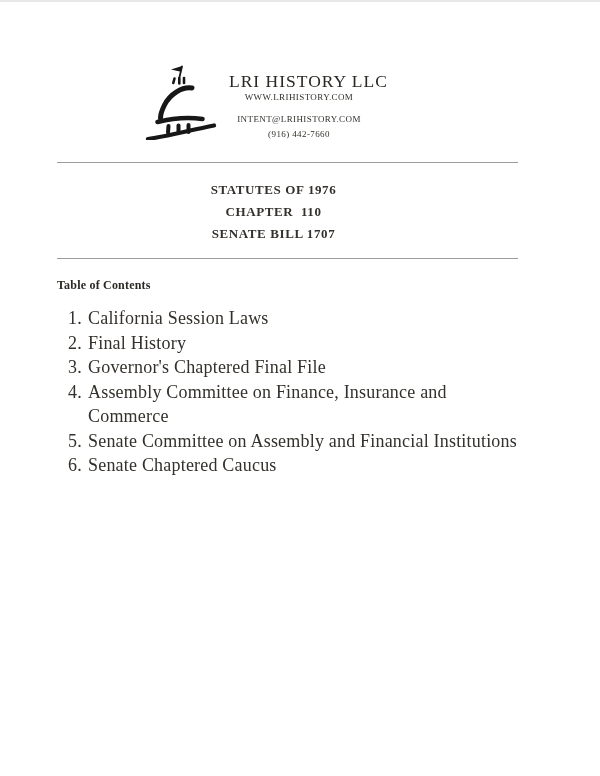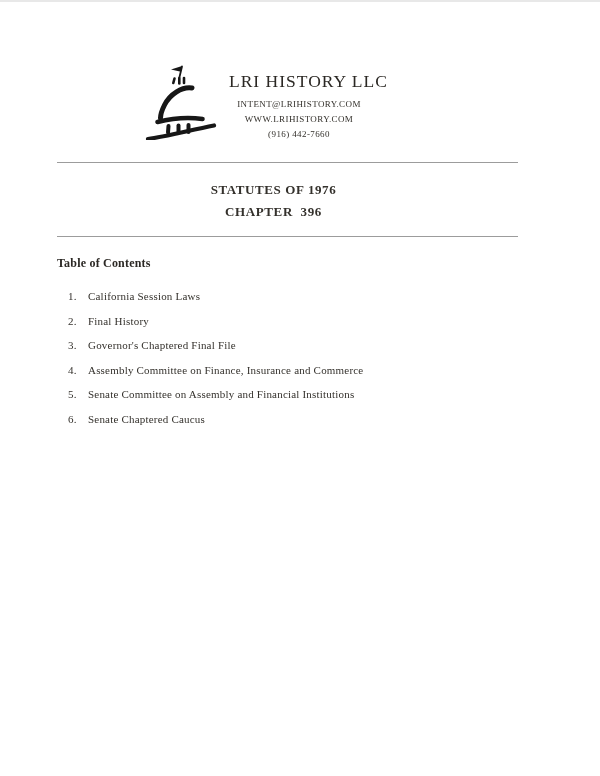--- a/index.html
+++ b/index.html
@@ -81,21 +81,21 @@
   }
   .toc-list {
     margin: 13px 0 0 0;
     padding: 0;
     list-style: none;
     counter-reset: tocnum;
   }
   .toc-item {
     position: relative;
     padding-left: 31px;
-    font-size: 11px;
+    font-size: 18px;
     line-height: 24.5px;
     letter-spacing: 0.2px;
     color: #34312c;
   }
   .toc-item::before {
     counter-increment: tocnum;
     content: counter(tocnum) ".";
     position: absolute;
     left: 11px;
   }
@@ -124,31 +124,32 @@
           <path d="M23.5 62 L23 68.5" stroke-width="4"></path>
           <path d="M33.5 61.5 L33.5 68.5" stroke-width="4"></path>
           <path d="M43.5 61 L43.5 68" stroke-width="4"></path>
 
           <path d="M3 75 C20 72.5 46 66 69 61.5" stroke-width="4.2"></path>
         </g>
       </svg>
     </div>
     <div class="contact">
       <div class="company-name">LRI HISTORY LLC</div>
+      <div class="contact-line">WWW.LRIHISTORY.COM</div>
       <div class="contact-line first">INTENT@LRIHISTORY.COM</div>
-      <div class="contact-line">WWW.LRIHISTORY.COM</div>
       <div class="contact-line">(916) 442-7660</div>
     </div>
   </div>
 
   <hr class="rule rule-top">
 
   <div class="reference">
     <div class="reference-line">STATUTES OF 1976</div>
-    <div class="reference-line">CHAPTER  396</div>
+    <div class="reference-line">CHAPTER  110</div>
+    <div class="reference-line">SENATE BILL 1707</div>
   </div>
 
   <hr class="rule rule-bottom">
 
   <h1 class="toc-title">Table of Contents</h1>
 
   <ol class="toc-list">
 
       <li class="toc-item">California Session Laws</li>
 

